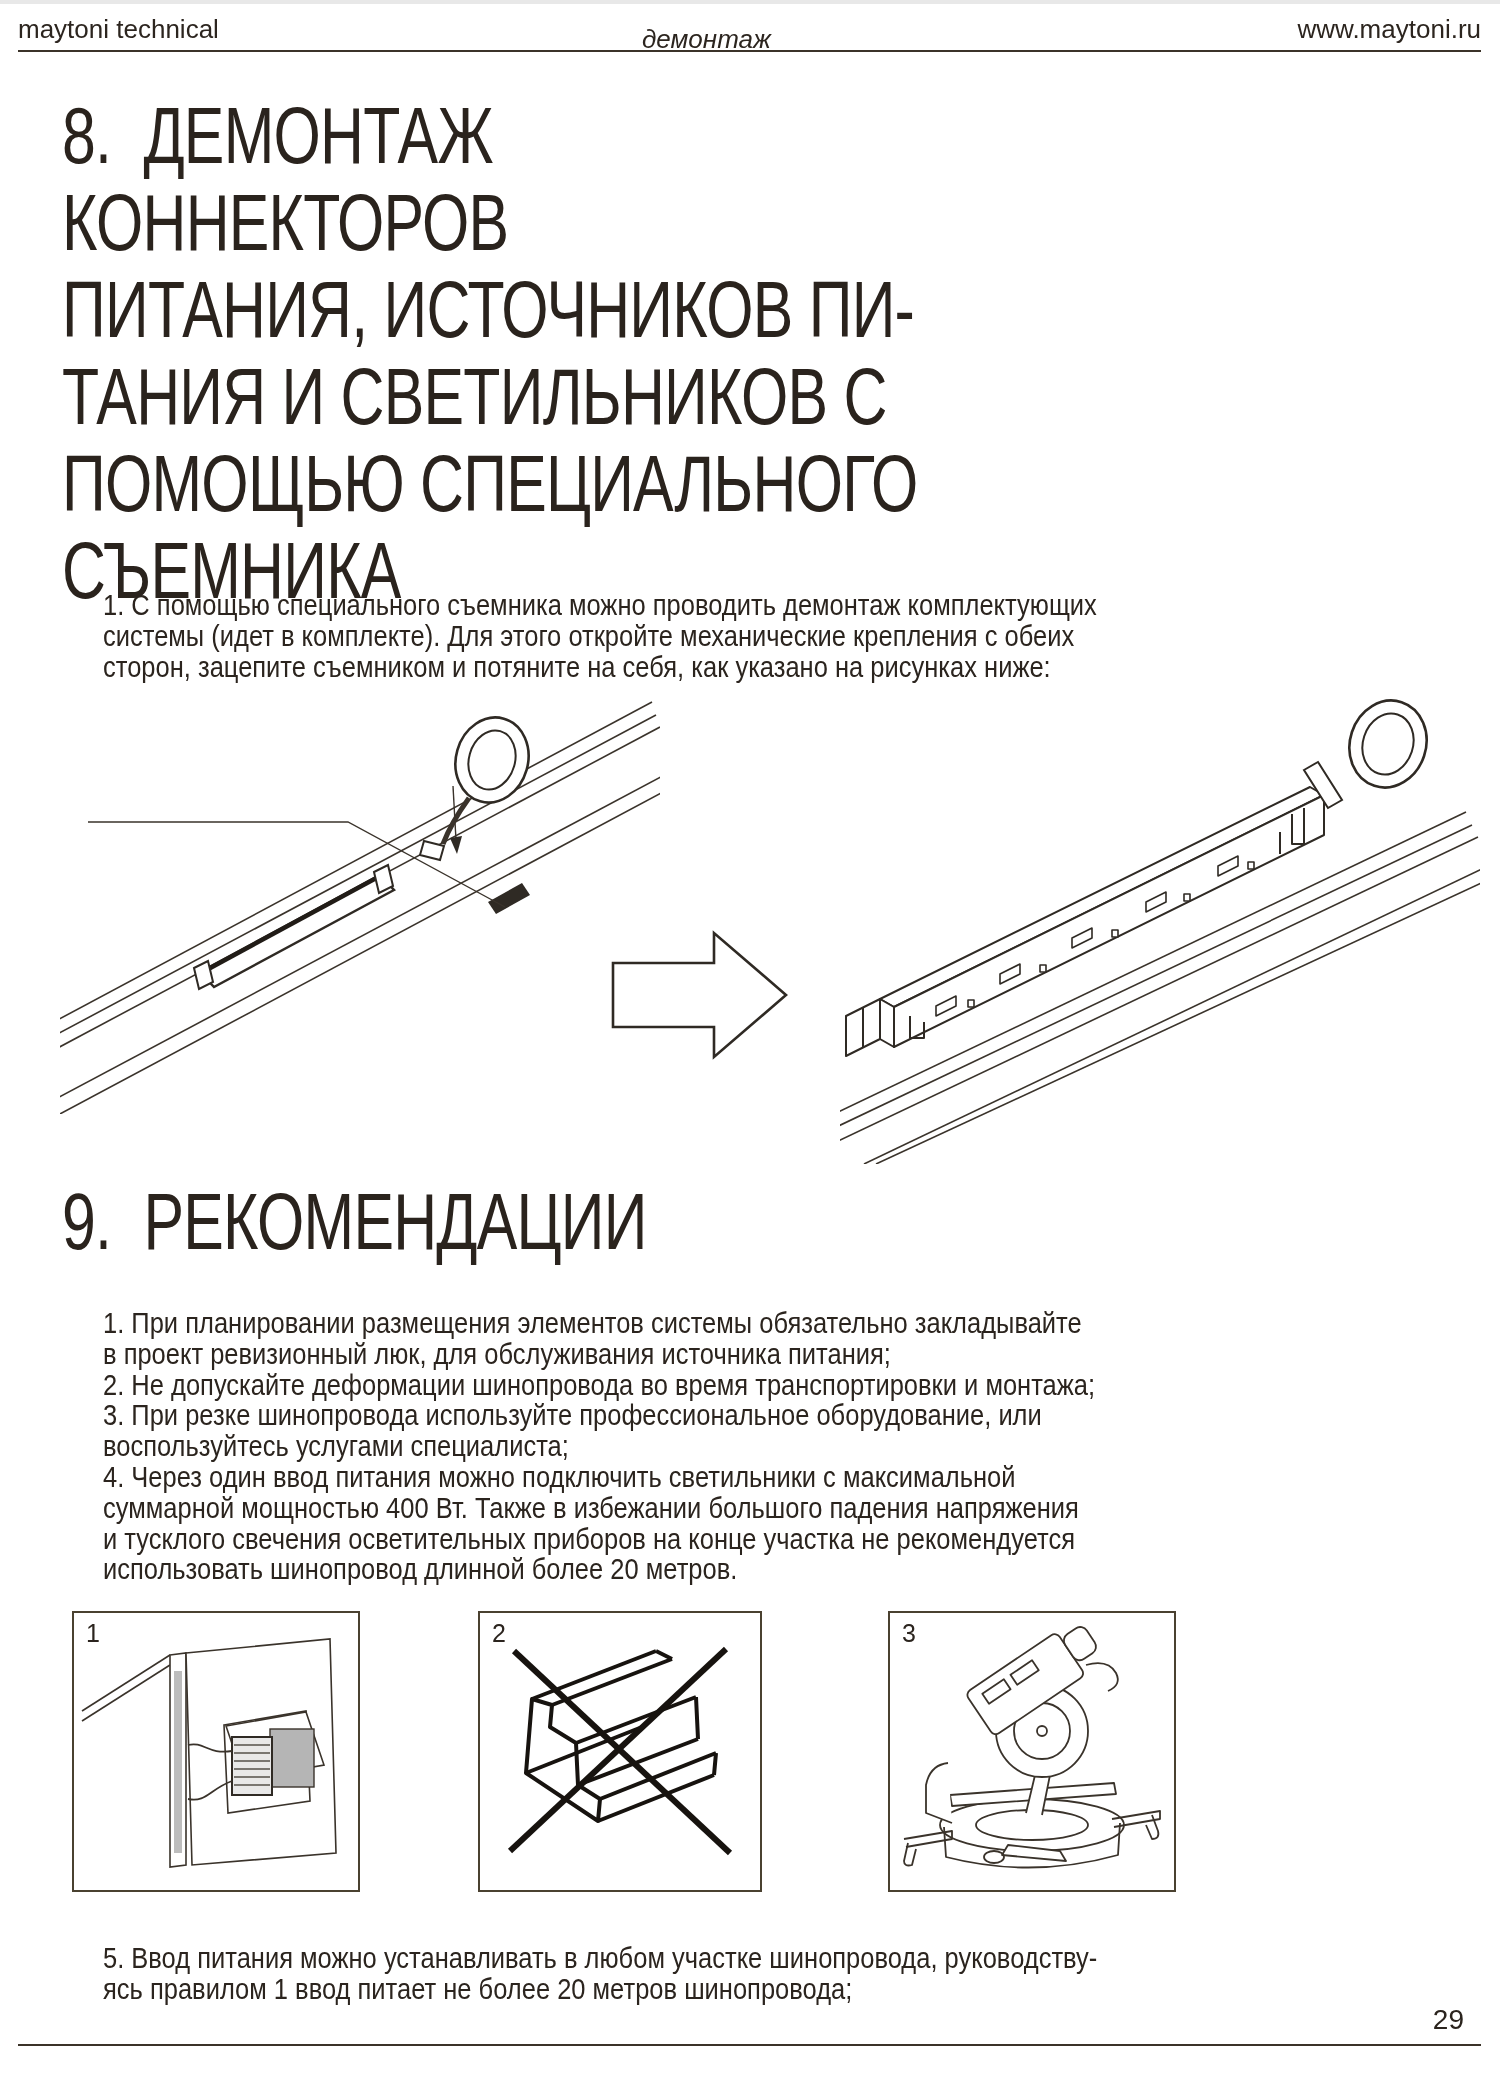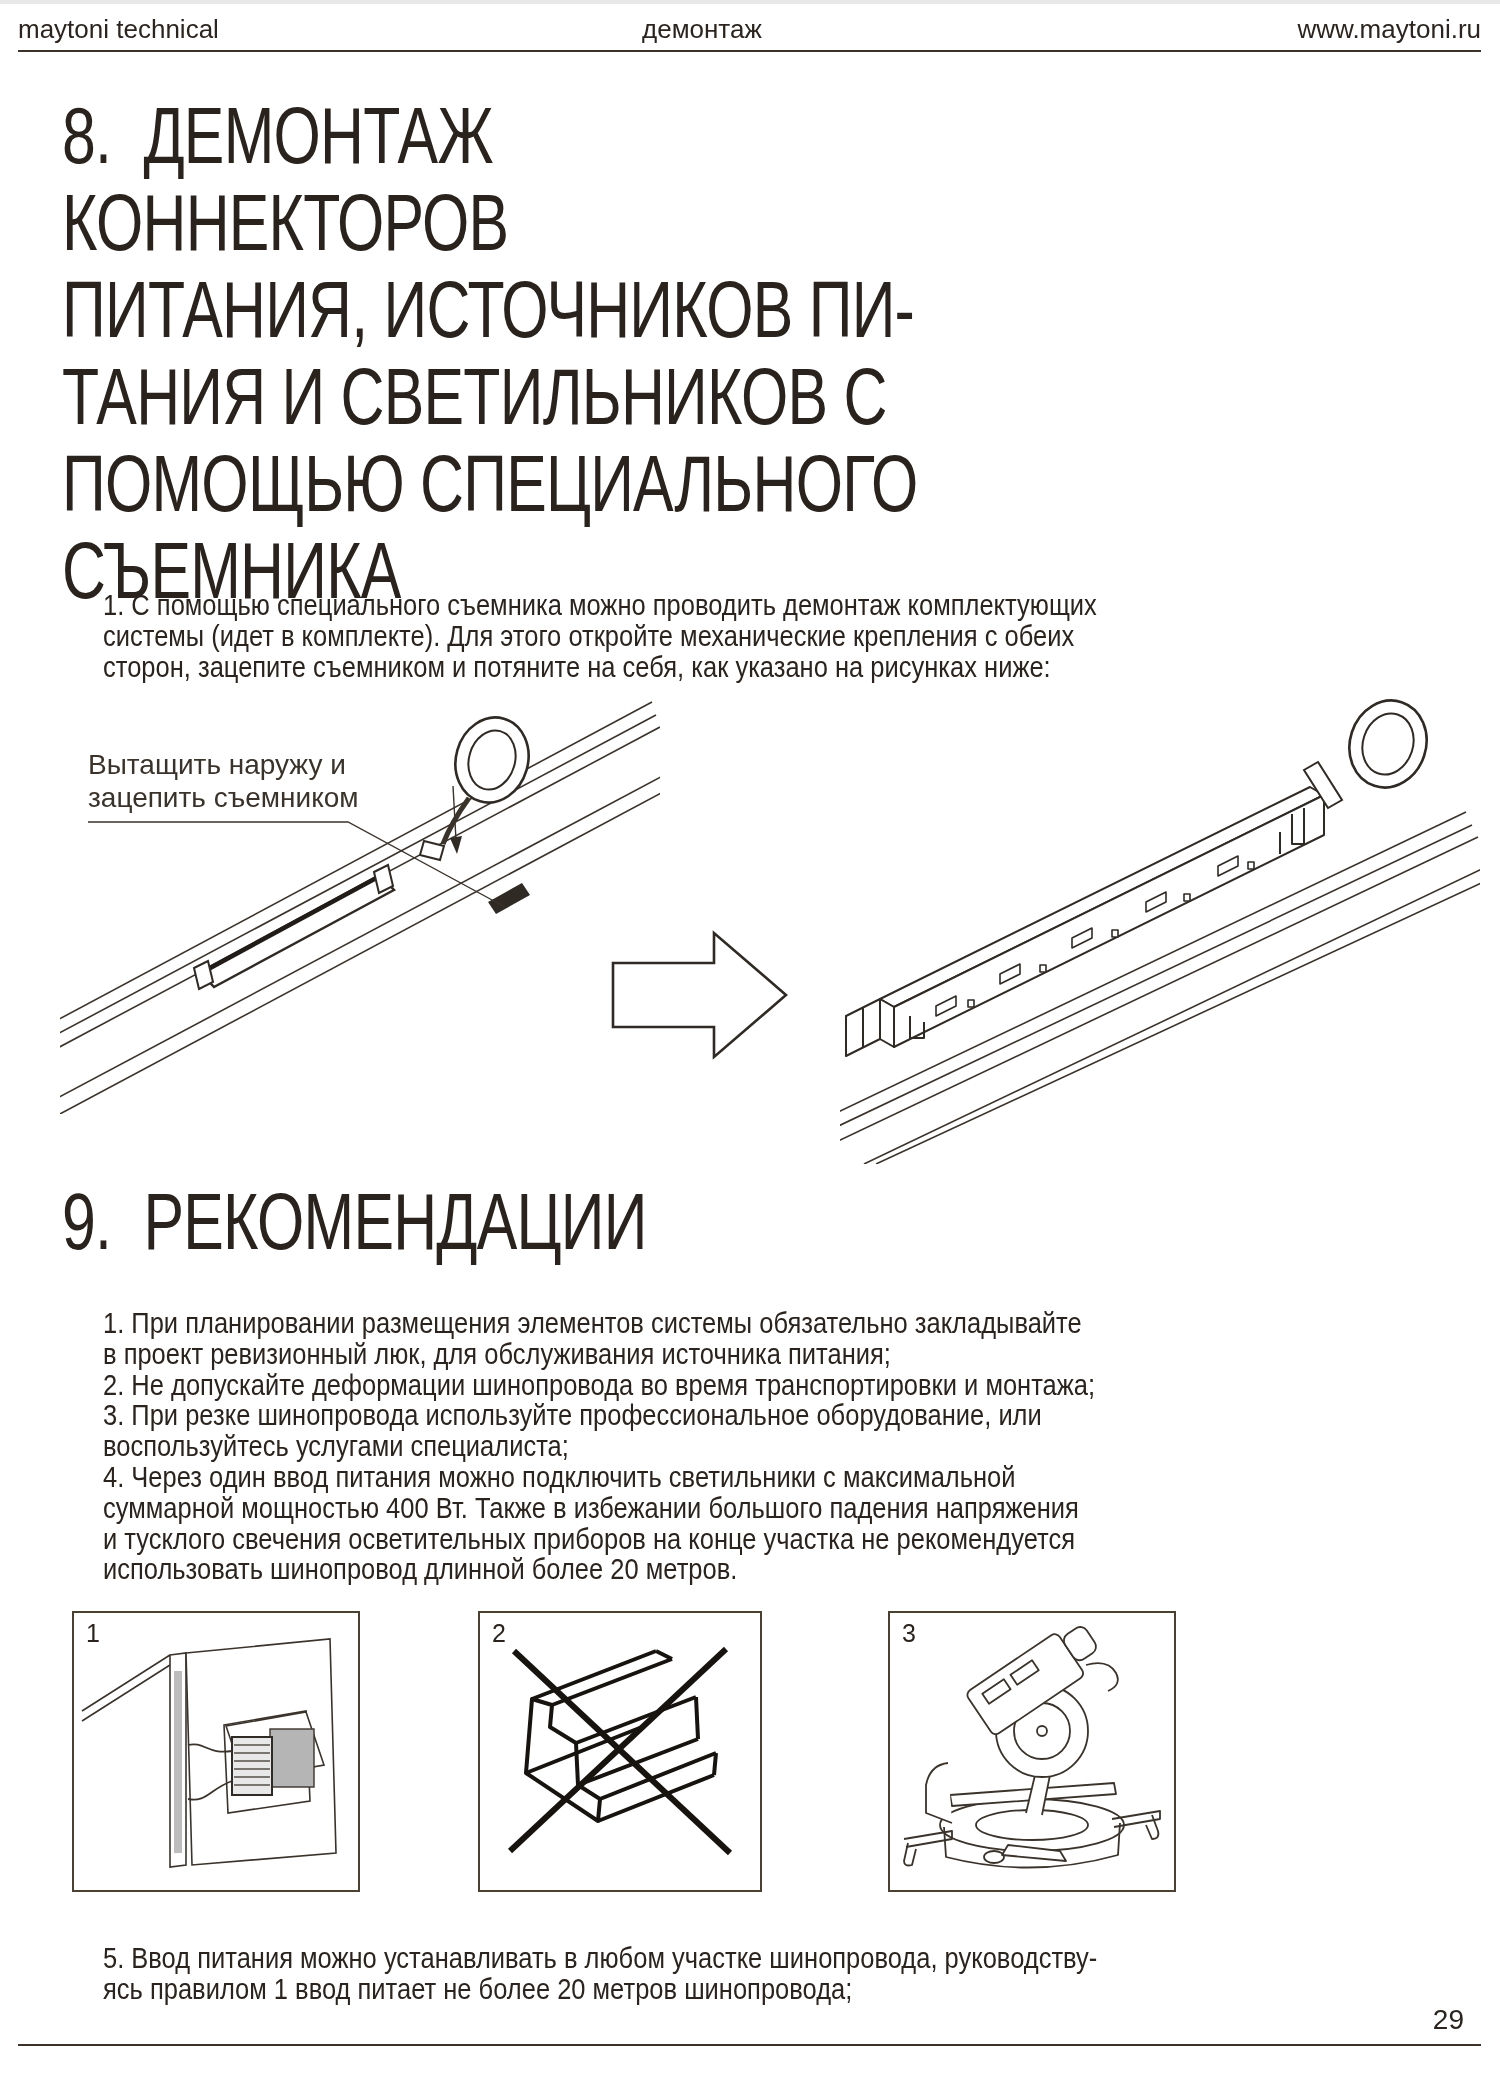--- a/index.html
+++ b/index.html
@@ -27,21 +27,21 @@
   .pageno { font-size:28px; color:#2b241e; }
   svg { display:block; }
   .ln { stroke:#3a332b; fill:none; }
 </style>
 </head>
 <body>
 
 <div class="page">
 
   <div class="abs hdr" style="left:18px; top:10px;">maytoni technical</div>
-  <div class="abs hdr" style="left:642px; top:10px;">демонтаж</div>
+  <div class="abs hdr" style="left:642px; top:20px;font-style:italic;">демонтаж</div>
   <div class="abs hdr" style="right:19px; top:10px;">www.maytoni.ru</div>
   <div class="abs rule" style="left:18px; top:46px; width:1463px;"></div>
 
   <div class="abs h1 pre cx76" style="left:62px; top:88px;">8.  ДЕМОНТАЖ КОННЕКТОРОВ
 ПИТАНИЯ, ИСТОЧНИКОВ ПИ-
 ТАНИЯ И СВЕТИЛЬНИКОВ С
 ПОМОЩЬЮ СПЕЦИАЛЬНОГО
 СЪЕМНИКА</div>
 
   <div class="abs body-txt pre cx85" style="left:103px; top:585px;">1. С помощью специального съемника можно проводить демонтаж комплектующих
@@ -75,22 +75,20 @@
     </g>
 
     <g>
       <line x1="393" y1="92" x2="396" y2="146" class="ln" stroke-width="1.4"></line>
       <polygon points="390,144 402,142 397,160" fill="#2f2a24"></polygon>
     </g>
 
     <polyline points="28,128 288,128 445,213" class="ln" stroke-width="1.4"></polyline>
   </svg>
 
-  <div class="abs callout pre" style="left:88px; top:744px;">Вытащить наружу и
-зацепить съемником</div>
 
   <svg class="abs" style="left:610px; top:925px;" width="182" height="132" viewBox="0 0 182 132">
     <polygon points="3,34 104,34 104,4 176,66 104,128 104,98 3,98" fill="#ffffff" stroke="#2f2a24" stroke-width="2.6" stroke-linejoin="miter"></polygon>
   </svg>
 
   <svg class="abs" style="left:840px; top:650px;" width="640" height="510" viewBox="0 0 640 510">
 
     <g class="ln" stroke-width="1.6">
       <line x1="-10" y1="462" x2="626" y2="158"></line>
       <line x1="-10" y1="476" x2="632" y2="171"></line>

